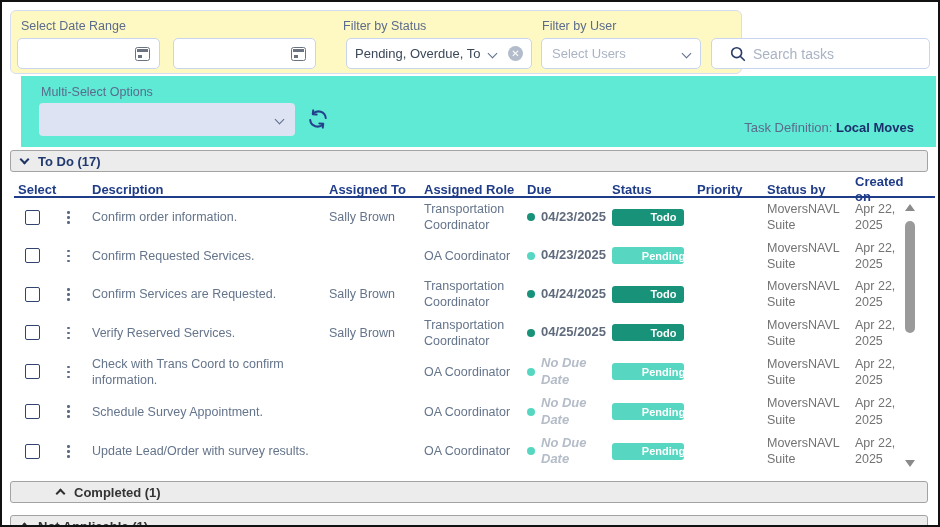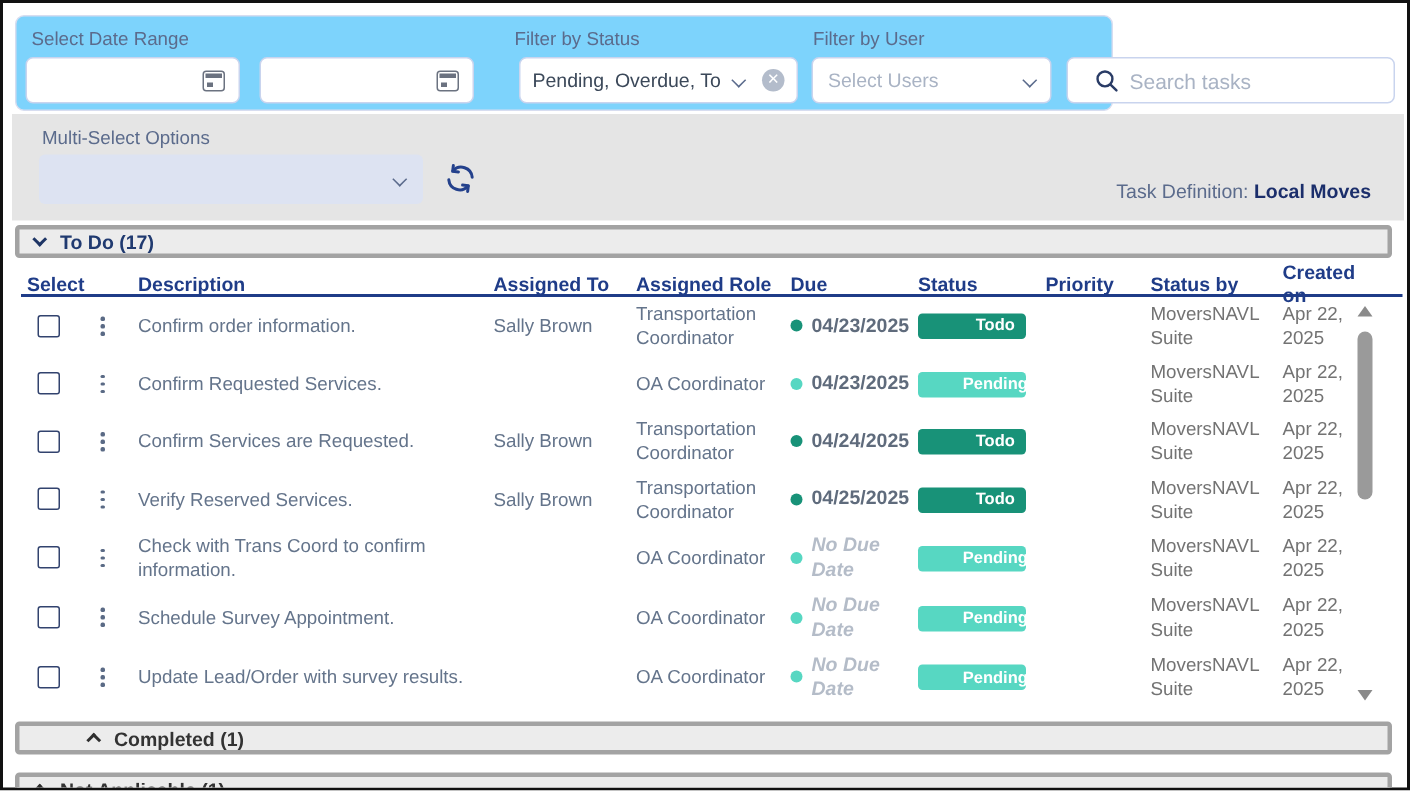--- a/index.html
+++ b/index.html
@@ -6,21 +6,21 @@
   html, body { width: 940px; }
   body { font-family: "Liberation Sans", sans-serif; background: #fff; }
   .page {
     width: 940px; height: 527px; border: 2px solid #111;
     background: #fff; overflow: hidden; position: relative;
   }
 
   
   .filter-card {
     position: absolute; left: 8px; top: 8px; width: 732px; height: 64px;
-    background: #7dd3fc; border: 1px solid #d7ddf0; border-radius: 6px;
+    background: #fef9c3; border: 1px solid #d7ddf0; border-radius: 6px;
   }
   .f-label { position: absolute; top: 8px; font-size: 12.5px; color: #5b6b8c; }
   .lbl-date   { left: 10px; }
   .lbl-status { left: 332px; }
   .lbl-user   { left: 531px; }
   .f-input {
     position: absolute; top: 27px; height: 31px; background: #fff;
     border: 1px solid #c9d4ee; border-radius: 5px;
     display: flex; align-items: center; font-size: 13px; color: #3b4859;
   }
@@ -43,34 +43,34 @@
   .dd-status .txt { flex: 1; white-space: nowrap; overflow: hidden; }
   .clear-circle {
     width: 15px; height: 15px; border-radius: 50%; background: #b3bccb;
     color: #fff; font-size: 10px; line-height: 15px; text-align: center;
     margin-left: 12px; flex: none; cursor: pointer;
   }
   .dd-status .chev, .dd-user .chev { margin-left: auto; }
   .dd-status .chev { margin-left: 8px; }
 
   
-  .toolbar-band { position: absolute; left: 6px; right: 2px; top: 74px; height: 71px; background: #e5e5e5; text-align: right; }
+  .toolbar-band { position: absolute; left: 19px; right: 2px; top: 74px; height: 71px; background: #5eead4; }
   .ms-label { position: absolute; left: 20px; top: 9px; font-size: 12.5px; color: #5b6b8c; }
   .ms-dd {
     position: absolute; left: 18px; top: 27px; width: 256px; height: 33px;
     background: #dde3f2; border-radius: 4px; display: flex; align-items: center; padding: 0 12px;
   }
   .refresh-btn { position: absolute; left: 286px; top: 32px; width: 24px; height: 24px; cursor: pointer; }
   .task-def { position: absolute; right: 22px; top: 44px; font-size: 13px; color: #5b6b8c; white-space: nowrap; }
   .task-def b { color: #1b2e6b; font-weight: 700; }
 
   
   .section-bar {
     margin: 0 10px 0 8px; height: 22px; background: #ececec;
-    border: 3px solid #a3a3a3; border-radius: 3px;
+    border: 1px solid #a3a3a3; border-radius: 3px;
     display: flex; align-items: center; padding: 0 10px; cursor: pointer;
   }
   .section-bar .s-chev { width: 7px; height: 7px; border-right: 2px solid #1e3565; border-bottom: 2px solid #1e3565; flex: none; margin-right: 10px; }
   .s-chev.down { transform: rotate(45deg); margin-top: -3px; }
   .s-chev.up   { transform: rotate(-135deg); margin-top: 3px; border-color: #2f2f2f; }
   .section-bar .s-title { font-size: 13px; font-weight: 700; color: #203a70; }
   .section-bar.gray .s-title { color: #333; }
   .bar-todo { margin-top: 148px; }
   .bar-gap  { margin-top: 10px; padding-left: 46px; }
   .bar-gap2 { margin-top: 12px; }

